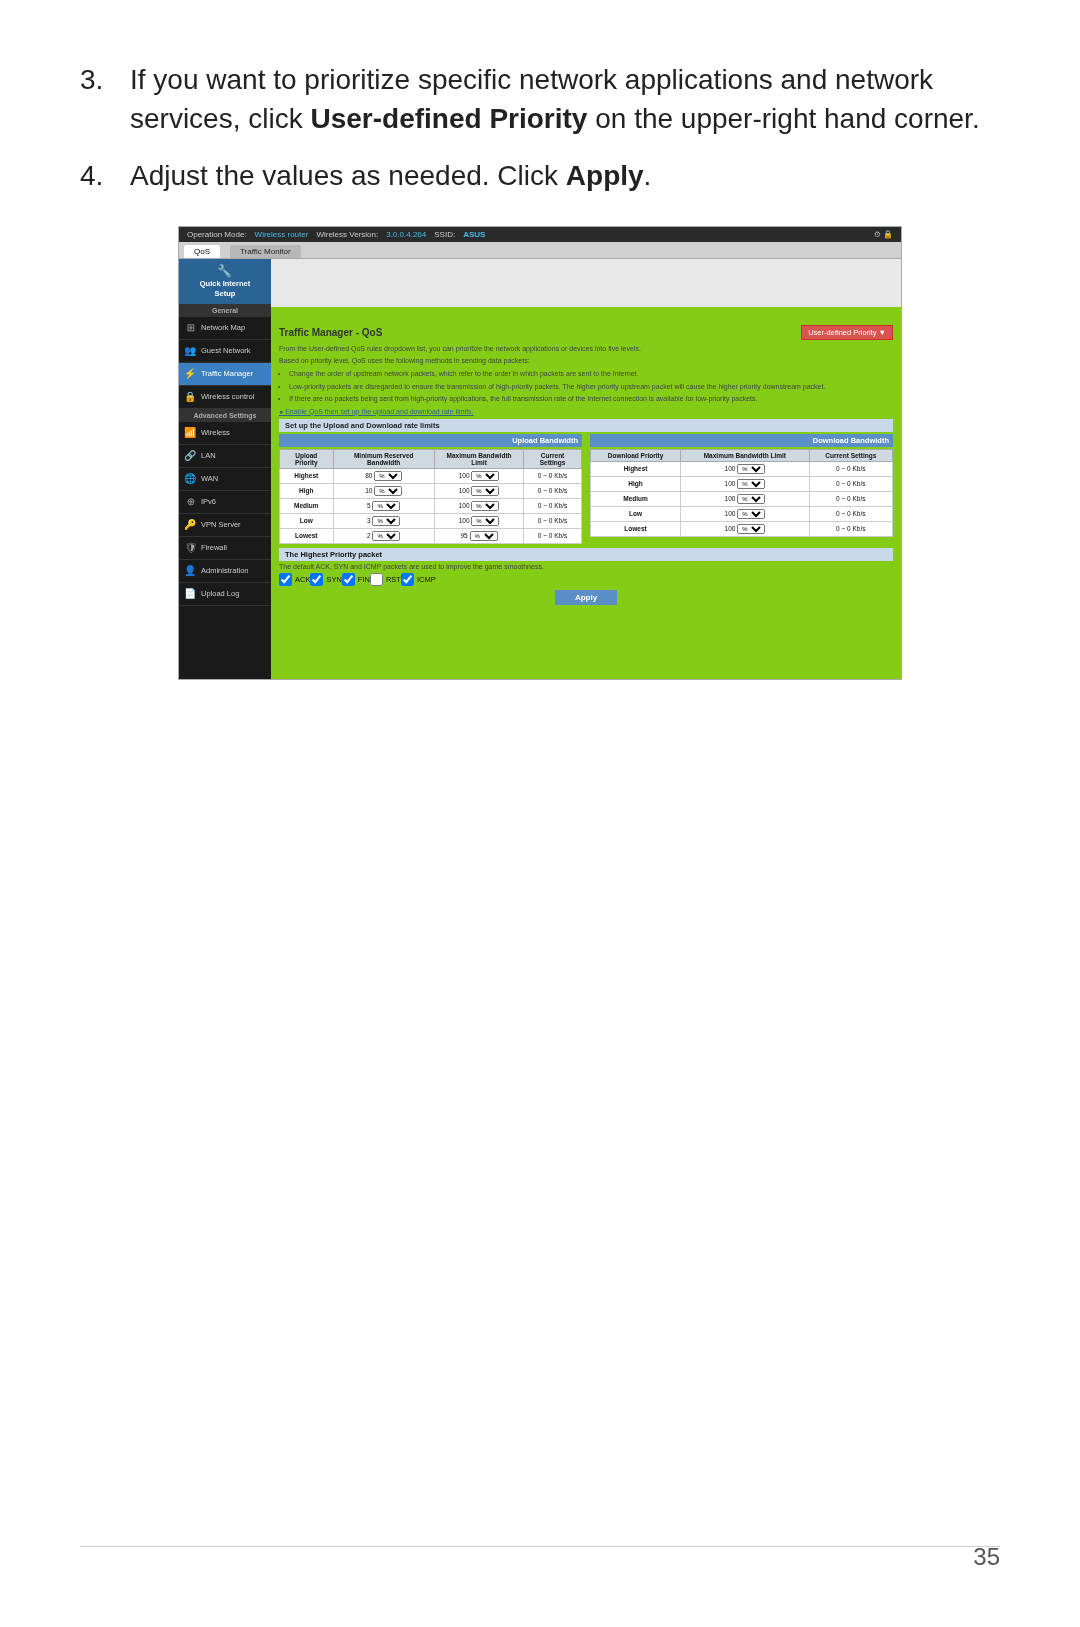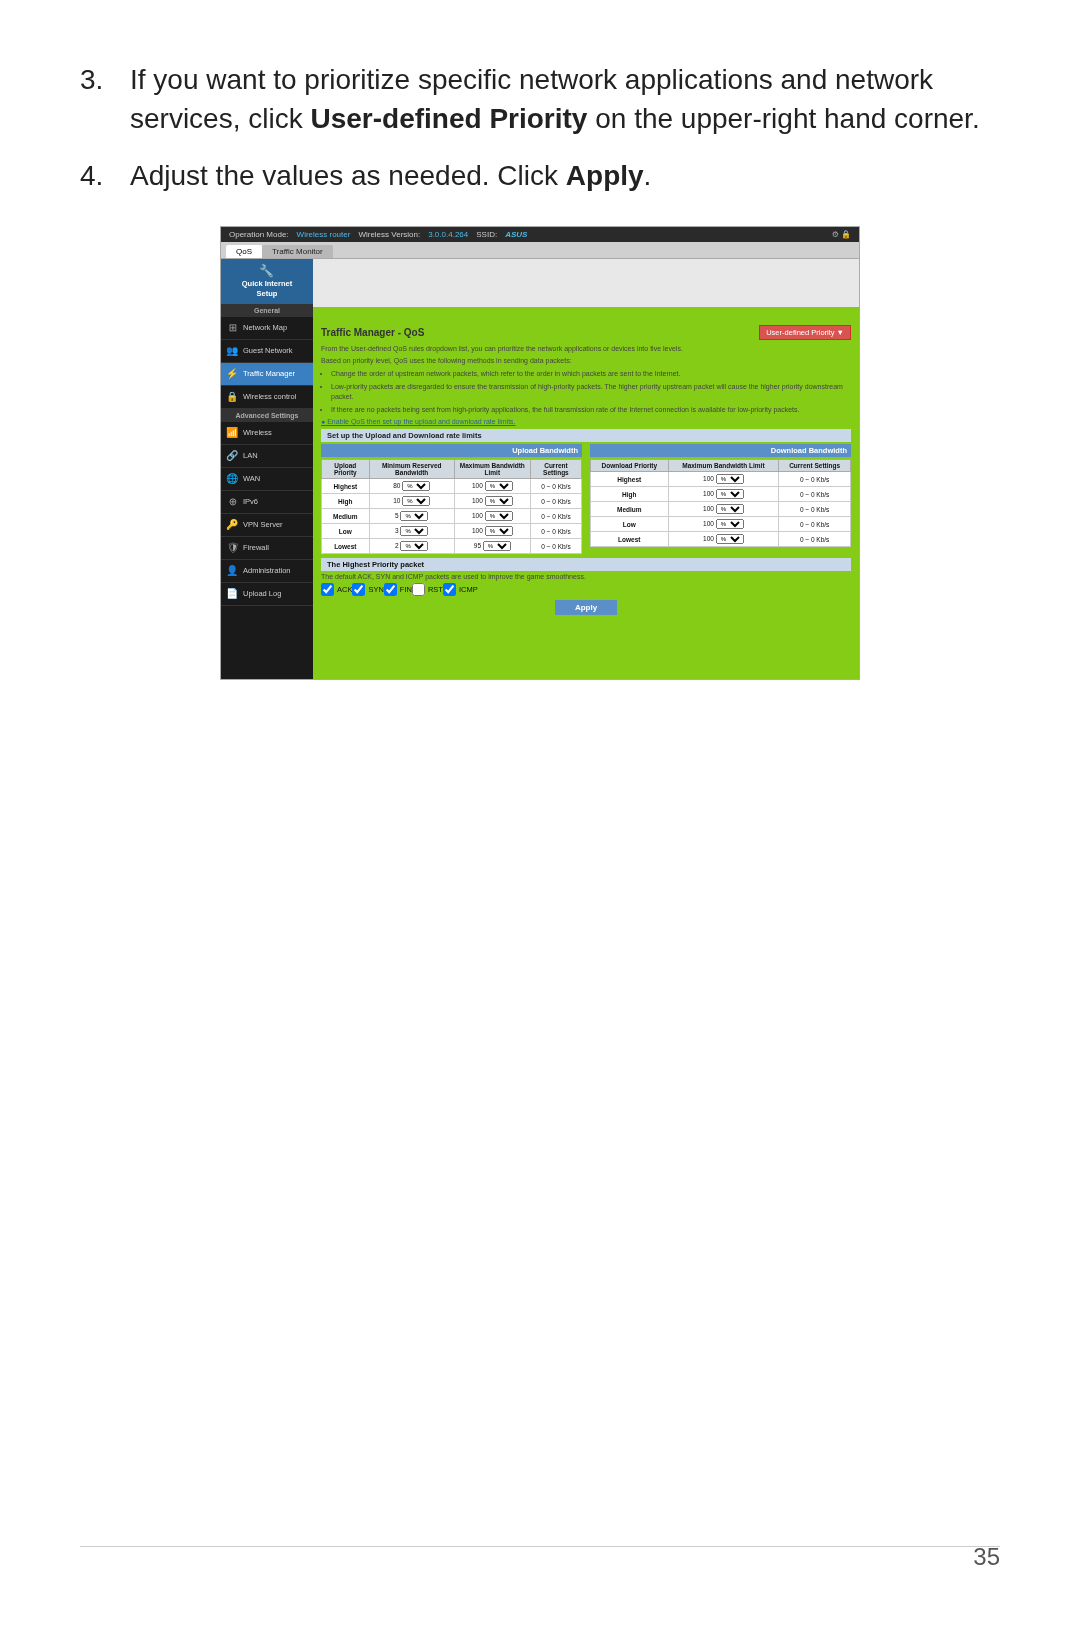--- a/index.html
+++ b/index.html
@@ -31,21 +31,21 @@
     }
     .instruction-list li .text {
       flex: 1;
     }
     .instruction-list li .text b {
       font-weight: bold;
     }
 
     
     .router-screenshot {
-      width: 640px;
+      width: 724px;
       margin: 30px auto 40px auto;
       border: 1px solid #aaa;
       background: #e8e8e8;
       font-size: 9px;
       color: #111;
       display: block;
     }
 
     
     .router-topbar {
@@ -53,29 +53,28 @@
       color: #ccc;
       padding: 3px 8px;
       font-size: 8px;
       display: flex;
       align-items: center;
       gap: 8px;
     }
     .router-topbar .ssid {
       color: #4db8e8;
       font-weight: bold;
-      font-style: italic;
     }
 
     
     .router-tabs {
       background: #d0d0d0;
       display: flex;
       padding: 3px 5px 0 5px;
-      gap: 0;
+      gap: 10px;
       border-bottom: 1px solid #aaa;
     }
     .router-tab {
       background: #b8b8b8;
       padding: 2px 10px;
       font-size: 8px;
       color: #222;
       border-radius: 2px 2px 0 0;
       cursor: pointer;
     }

